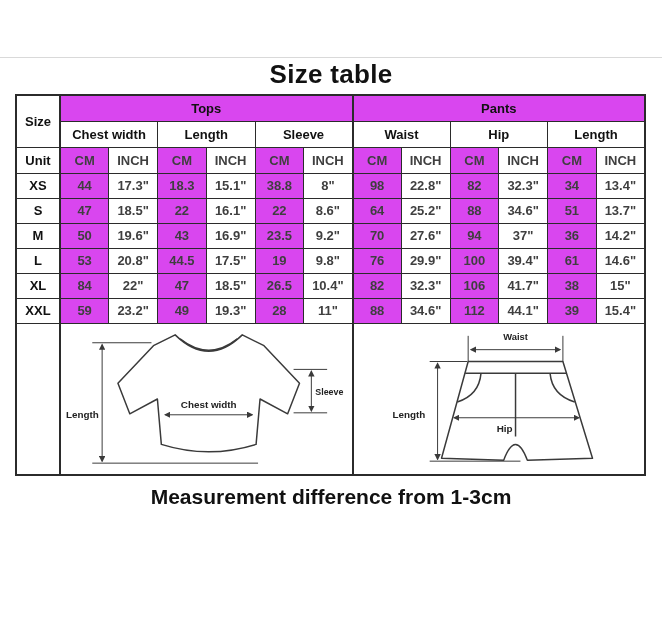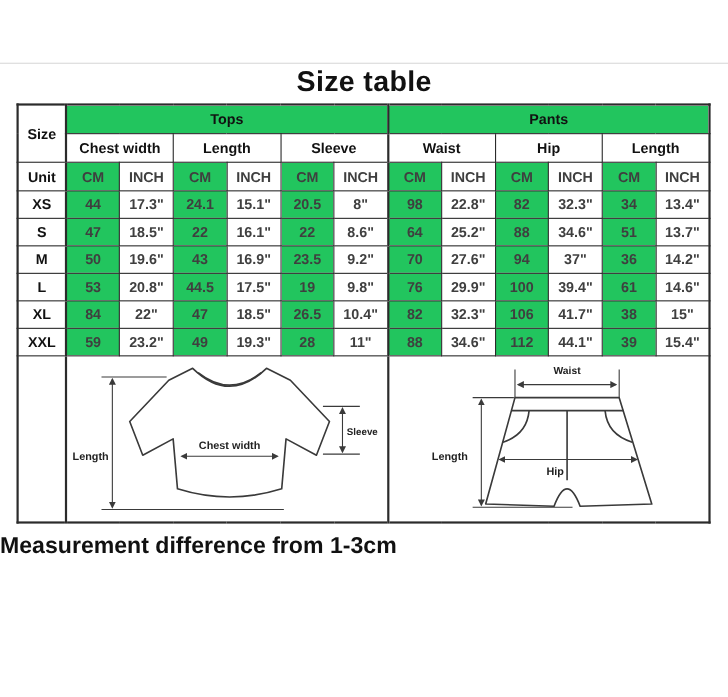--- a/index.html
+++ b/index.html
@@ -16,30 +16,30 @@
   table.size-table { position:absolute; top:94px; left:15px; width:631px;
     border-collapse:collapse; table-layout:fixed; border:2px solid #2b2b2b; }
   .size-table th, .size-table td { border:1px solid #2b2b2b; text-align:center;
     vertical-align:middle; padding:0; overflow:hidden; white-space:nowrap; }
   .size-table col.col-size { width:44px; }
   .size-table thead tr { height:26px; }
   .size-table tbody tr { height:25px; }
   .size-table tr.diagram-row { height:152px; }
   .size-table th { font-size:13px; color:#111; font-weight:bold; }
   .size-table td { font-size:13px; font-weight:bold; color:#3f3f3f; }
-  .shade { background:#22c55e;margin-left:20px; }
+  .shade { background:#d946ef;margin-left:20px; }
   .sep-r { border-right-width:2px !important; }
   .diagram-row td { background:#fff; padding:0; }
   .diagram-cell svg { display:block; width:100%; height:150px; }
 
   svg text { font-family:"Liberation Sans",sans-serif; font-weight:bold; fill:#222; }
   .garment { fill:none; stroke:#3a3a3a; stroke-width:1.5; stroke-linejoin:round; }
   .meas { stroke:#3a3a3a; stroke-width:1; fill:none; }
 
-  .footer-note { position:absolute; top:485px; left:0; width:662px; text-align:left;
+  .footer-note { position:absolute; top:485px; left:0; width:662px; text-align:center;
     font-size:21px; font-weight:bold; color:#111; }
 </style>
 </head>
 <body>
 
 <div class="canvas">
 
   <div class="hairline top"></div>
   <div class="hairline bottom"></div>
 
@@ -89,23 +89,23 @@
         <td>INCH</td>
         <td class="shade">CM</td>
         <td>INCH</td>
       </tr>
     </thead>
     <tbody>
         <tr>
           <th class="sep-r">XS</th>
           <td class="shade">44</td>
           <td>17.3"</td>
-          <td class="shade">24.1</td>
+          <td class="shade">18.3</td>
           <td>15.1"</td>
-          <td class="shade">20.5</td>
+          <td class="shade">38.8</td>
           <td class="sep-r">8"</td>
           <td class="shade">98</td>
           <td>22.8"</td>
           <td class="shade">82</td>
           <td>32.3"</td>
           <td class="shade">34</td>
           <td>13.4"</td>
         </tr>
         <tr>
           <th class="sep-r">S</th>

